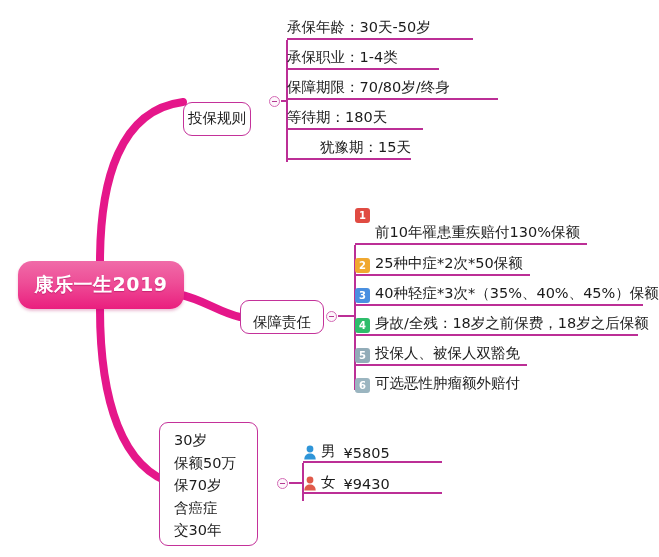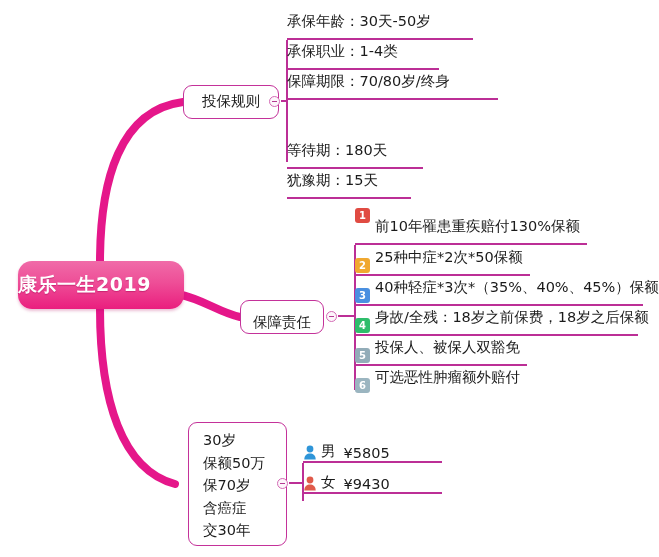--- a/index.html
+++ b/index.html
@@ -30,21 +30,21 @@
     position: absolute;
     left: 18px;
     top: 261px;
     width: 166px;
     height: 48px;
     border-radius: 14px;
     background: linear-gradient(180deg, #f06ba8 0%, #ee4e97 45%, #ea1e7e 100%);
     box-shadow: 0 2px 3px rgba(180,0,90,0.25);
     display: flex;
     align-items: center;
-    justify-content: flex-start;
+    justify-content: center;
   }
   .central-label {
     color: #ffffff;
     font-size: 19px;
     font-weight: bold;
     letter-spacing: 0.5px;
     text-shadow: 0 1px 1px rgba(160,0,80,0.45);
     white-space: nowrap;
   }
   
@@ -59,33 +59,33 @@
     justify-content: center;
   }
   .topic-label {
     font-size: 14.5px;
     color: #1b1b1b;
     white-space: nowrap;
     line-height: 1.35;
   }
   #topic-rules {
     left: 183px;
-    top: 85px;
-    width: 96px;
+    top: 102px;
+    width: 68px;
     height: 34px;
   }
   #topic-coverage {
     left: 240px;
     top: 300px;
     width: 84px;
     height: 34px;
     align-items: flex-end;
   }
   #topic-plan {
-    left: 188px;
+    left: 159px;
     top: 422px;
     width: 99px;
     height: 124px;
     align-items: flex-start;
     justify-content: flex-start;
     padding: 6px 0 0 14px;
   }
   .plan-lines {
     font-size: 14.5px;
     color: #1b1b1b;
@@ -122,21 +122,21 @@
     position: relative;
     box-sizing: border-box;
     display: flex;
     align-items: flex-end;
   }
   .leaf-text {
     font-size: 14.5px;
     color: #1b1b1b;
     line-height: 21px;
     white-space: nowrap;
-    padding-bottom: 8px;
+    padding-bottom: 2px;
   }
   .leaf-text .sub {
     display: block;
   }
   .leaf-underline {
     position: absolute;
     left: 0;
     bottom: 0;
     height: 2px;
     background: #bc2f96;
@@ -234,25 +234,25 @@
       <span class="leaf-underline" style="width:186px;"></span>
     </div>
     <div class="leaf-item" style="width:152px;">
       <span class="leaf-text">承保职业：1-4类</span>
       <span class="leaf-underline" style="width:152px;"></span>
     </div>
     <div class="leaf-item" style="width:211px;">
       <span class="leaf-text">保障期限：70/80岁/终身</span>
       <span class="leaf-underline" style="width:211px;"></span>
     </div>
-    <div class="leaf-item" style="width:136px;margin-top:39px;">
+    <div class="leaf-item" style="width:136px;">
       <span class="leaf-text">等待期：180天</span>
       <span class="leaf-underline" style="width:136px;"></span>
     </div>
-    <div class="leaf-item" style="width:124px;">
+    <div class="leaf-item" style="width:124px;justify-content:flex-end;">
       <span class="leaf-text">犹豫期：15天</span>
       <span class="leaf-underline" style="width:124px;"></span>
     </div>
   </div>
 
   <div class="topic-box" id="topic-coverage">
     <span class="topic-label">保障责任</span>
   </div>
   <div class="toggle" id="toggle-coverage"></div>
 

